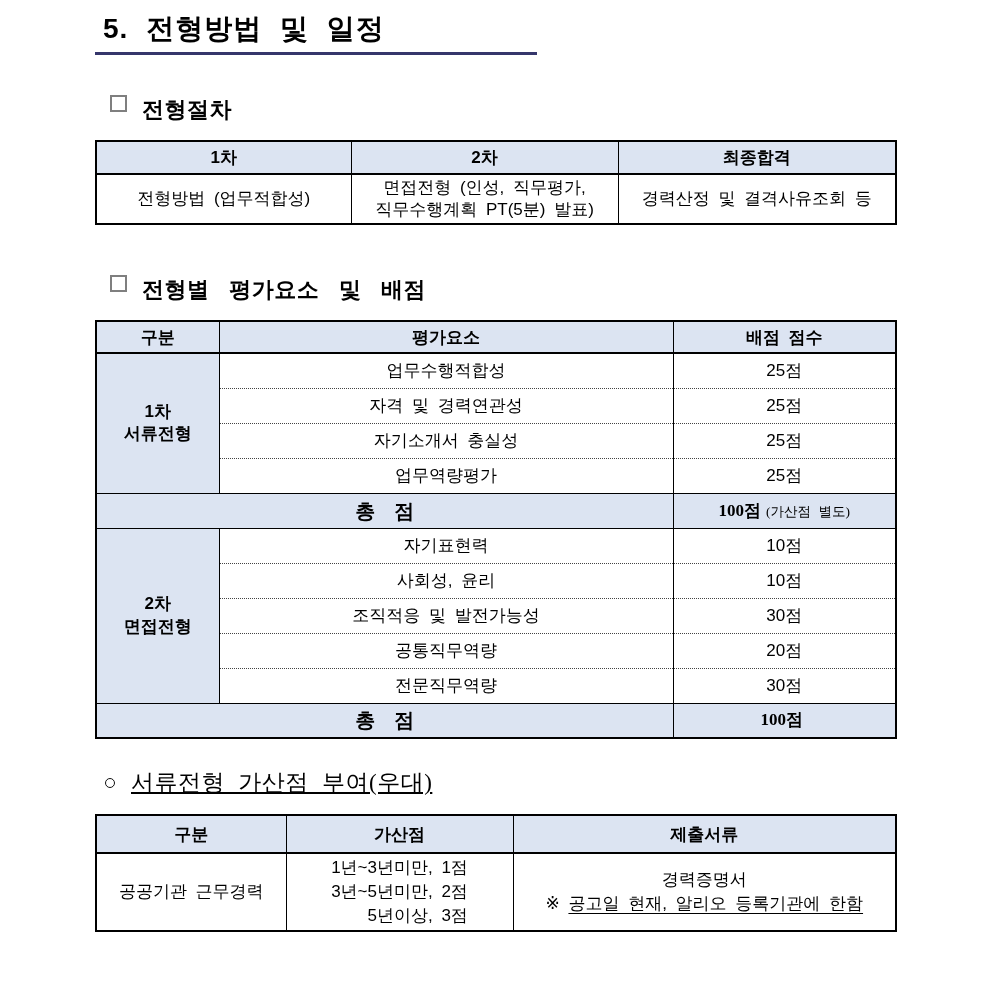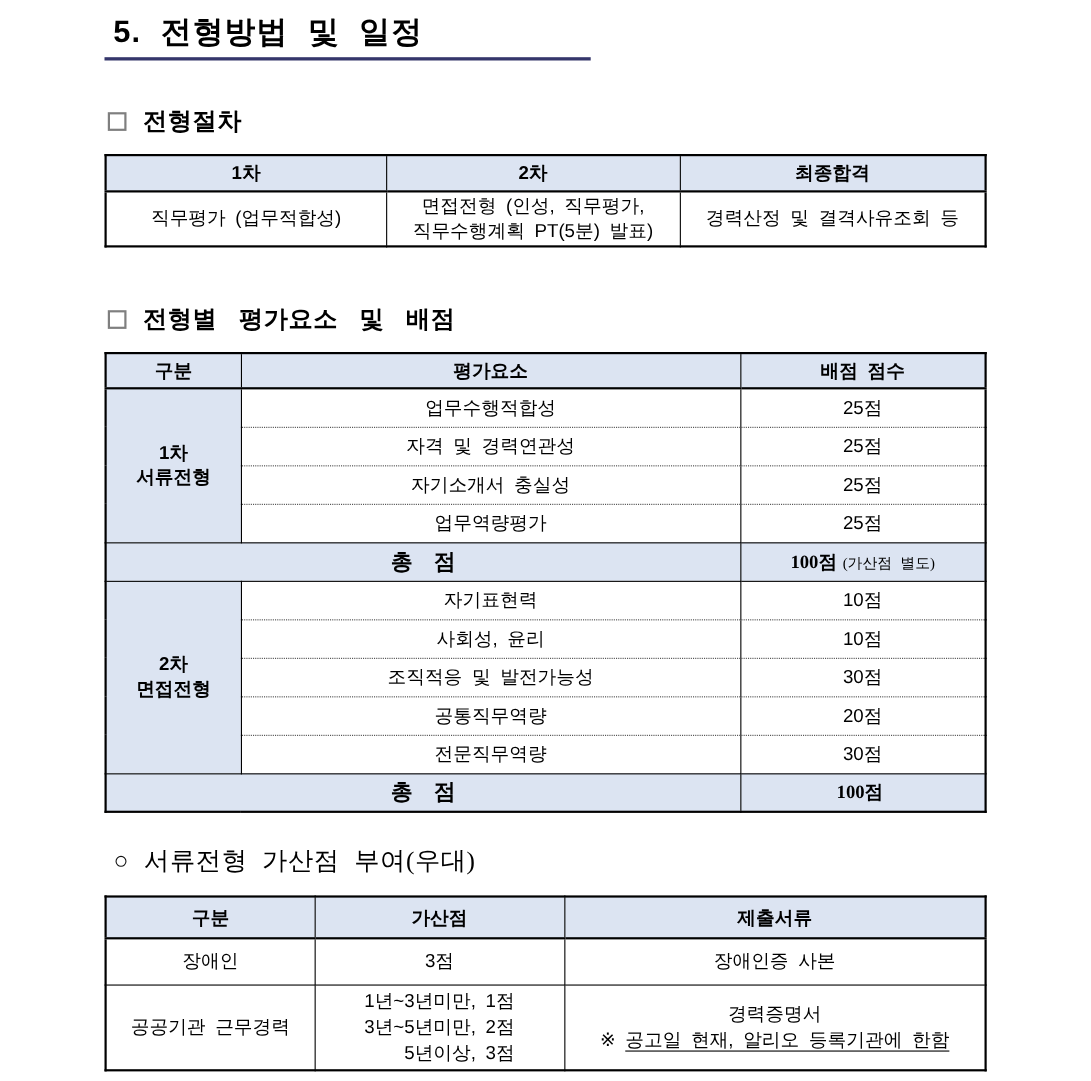--- a/index.html
+++ b/index.html
@@ -21,23 +21,23 @@
   .doc-title{
     margin:0;width:442px;
     font-size:28px;font-weight:bold;letter-spacing:1px;word-spacing:9px;
     padding:0 0 4px 8px;
     border-bottom:3px solid var(--navy);
     white-space:nowrap;
   }
 
   
   .sec-head{
-    display:flex;align-items:center;gap:15px;
+    display:flex;gap:15px;
     font-size:22px;font-weight:bold;letter-spacing:0.5px;word-spacing:6px;
-    margin:40px 0 15px 3px;
+    margin:40px 0 15px 15px;
   }
   .sec-head.second{margin-top:50px;font-family:Liberation Mono, monospace;}
   .sq{width:17px;height:17px;border:2px solid #7f7f7f;flex:none;background:#fff;}
 
   
   table.tbl{
     width:800px;border-collapse:collapse;table-layout:fixed;
     border:2px solid var(--line);
   }
   .tbl th{
@@ -77,20 +77,21 @@
     display:inline-block;text-align:right;white-space:pre-line;line-height:24px;
   }
   .docs-line{line-height:24px;}
   .u{text-decoration:underline;text-underline-offset:4px;}
 
   
   .bonus-row{
     display:flex;align-items:center;justify-content:space-between;
     margin:28px 0 16px 0;
     font-family:"Liberation Serif","DejaVu Serif",serif;
+    text-decoration:underline;
   }
   .bonus-head{
     display:flex;align-items:center;gap:16px;
     font-size:23px;letter-spacing:0.5px;word-spacing:7px;margin-left:10px;
     white-space:nowrap;
   }
   .circle{width:10px;height:10px;border:1.5px solid #111;border-radius:50%;flex:none;}
   .bonus-note{
     font-size:15.5px;word-spacing:6px;letter-spacing:0.5px;margin-right:14px;
     white-space:nowrap;
@@ -118,21 +119,21 @@
       </colgroup>
     <thead>
       <tr>
         <th>1차</th>
         <th>2차</th>
         <th>최종합격</th>
       </tr>
     </thead>
     <tbody>
       <tr>
-        <td>직무평가 (업무적합성)</td>
+        <td>전형방법 (업무적합성)</td>
         <td class="pre">면접전형 (인성, 직무평가,
 직무수행계획 PT(5분) 발표)</td>
         <td>경력산정 및 결격사유조회 등</td>
       </tr>
     </tbody>
   </table>
 
   <div class="sec-head second">
     <span class="sq"></span>
     <span>전형별 평가요소 및 배점</span>
@@ -223,25 +224,20 @@
         <col style="width:383px">
       </colgroup>
     <thead>
       <tr>
         <th>구분</th>
         <th>가산점</th>
         <th>제출서류</th>
       </tr>
     </thead>
     <tbody>
-      <tr class="r1">
-        <td>장애인</td>
-        <td>3점</td>
-        <td>장애인증 사본</td>
-      </tr>
       <tr class="r2">
         <td>공공기관 근무경력</td>
         <td>
           <span class="points-multi">1년~3년미만, 1점
 3년~5년미만, 2점
 5년이상, 3점</span>
         </td>
         <td>
           <div class="docs-line">경력증명서</div>
           <div class="docs-line">

